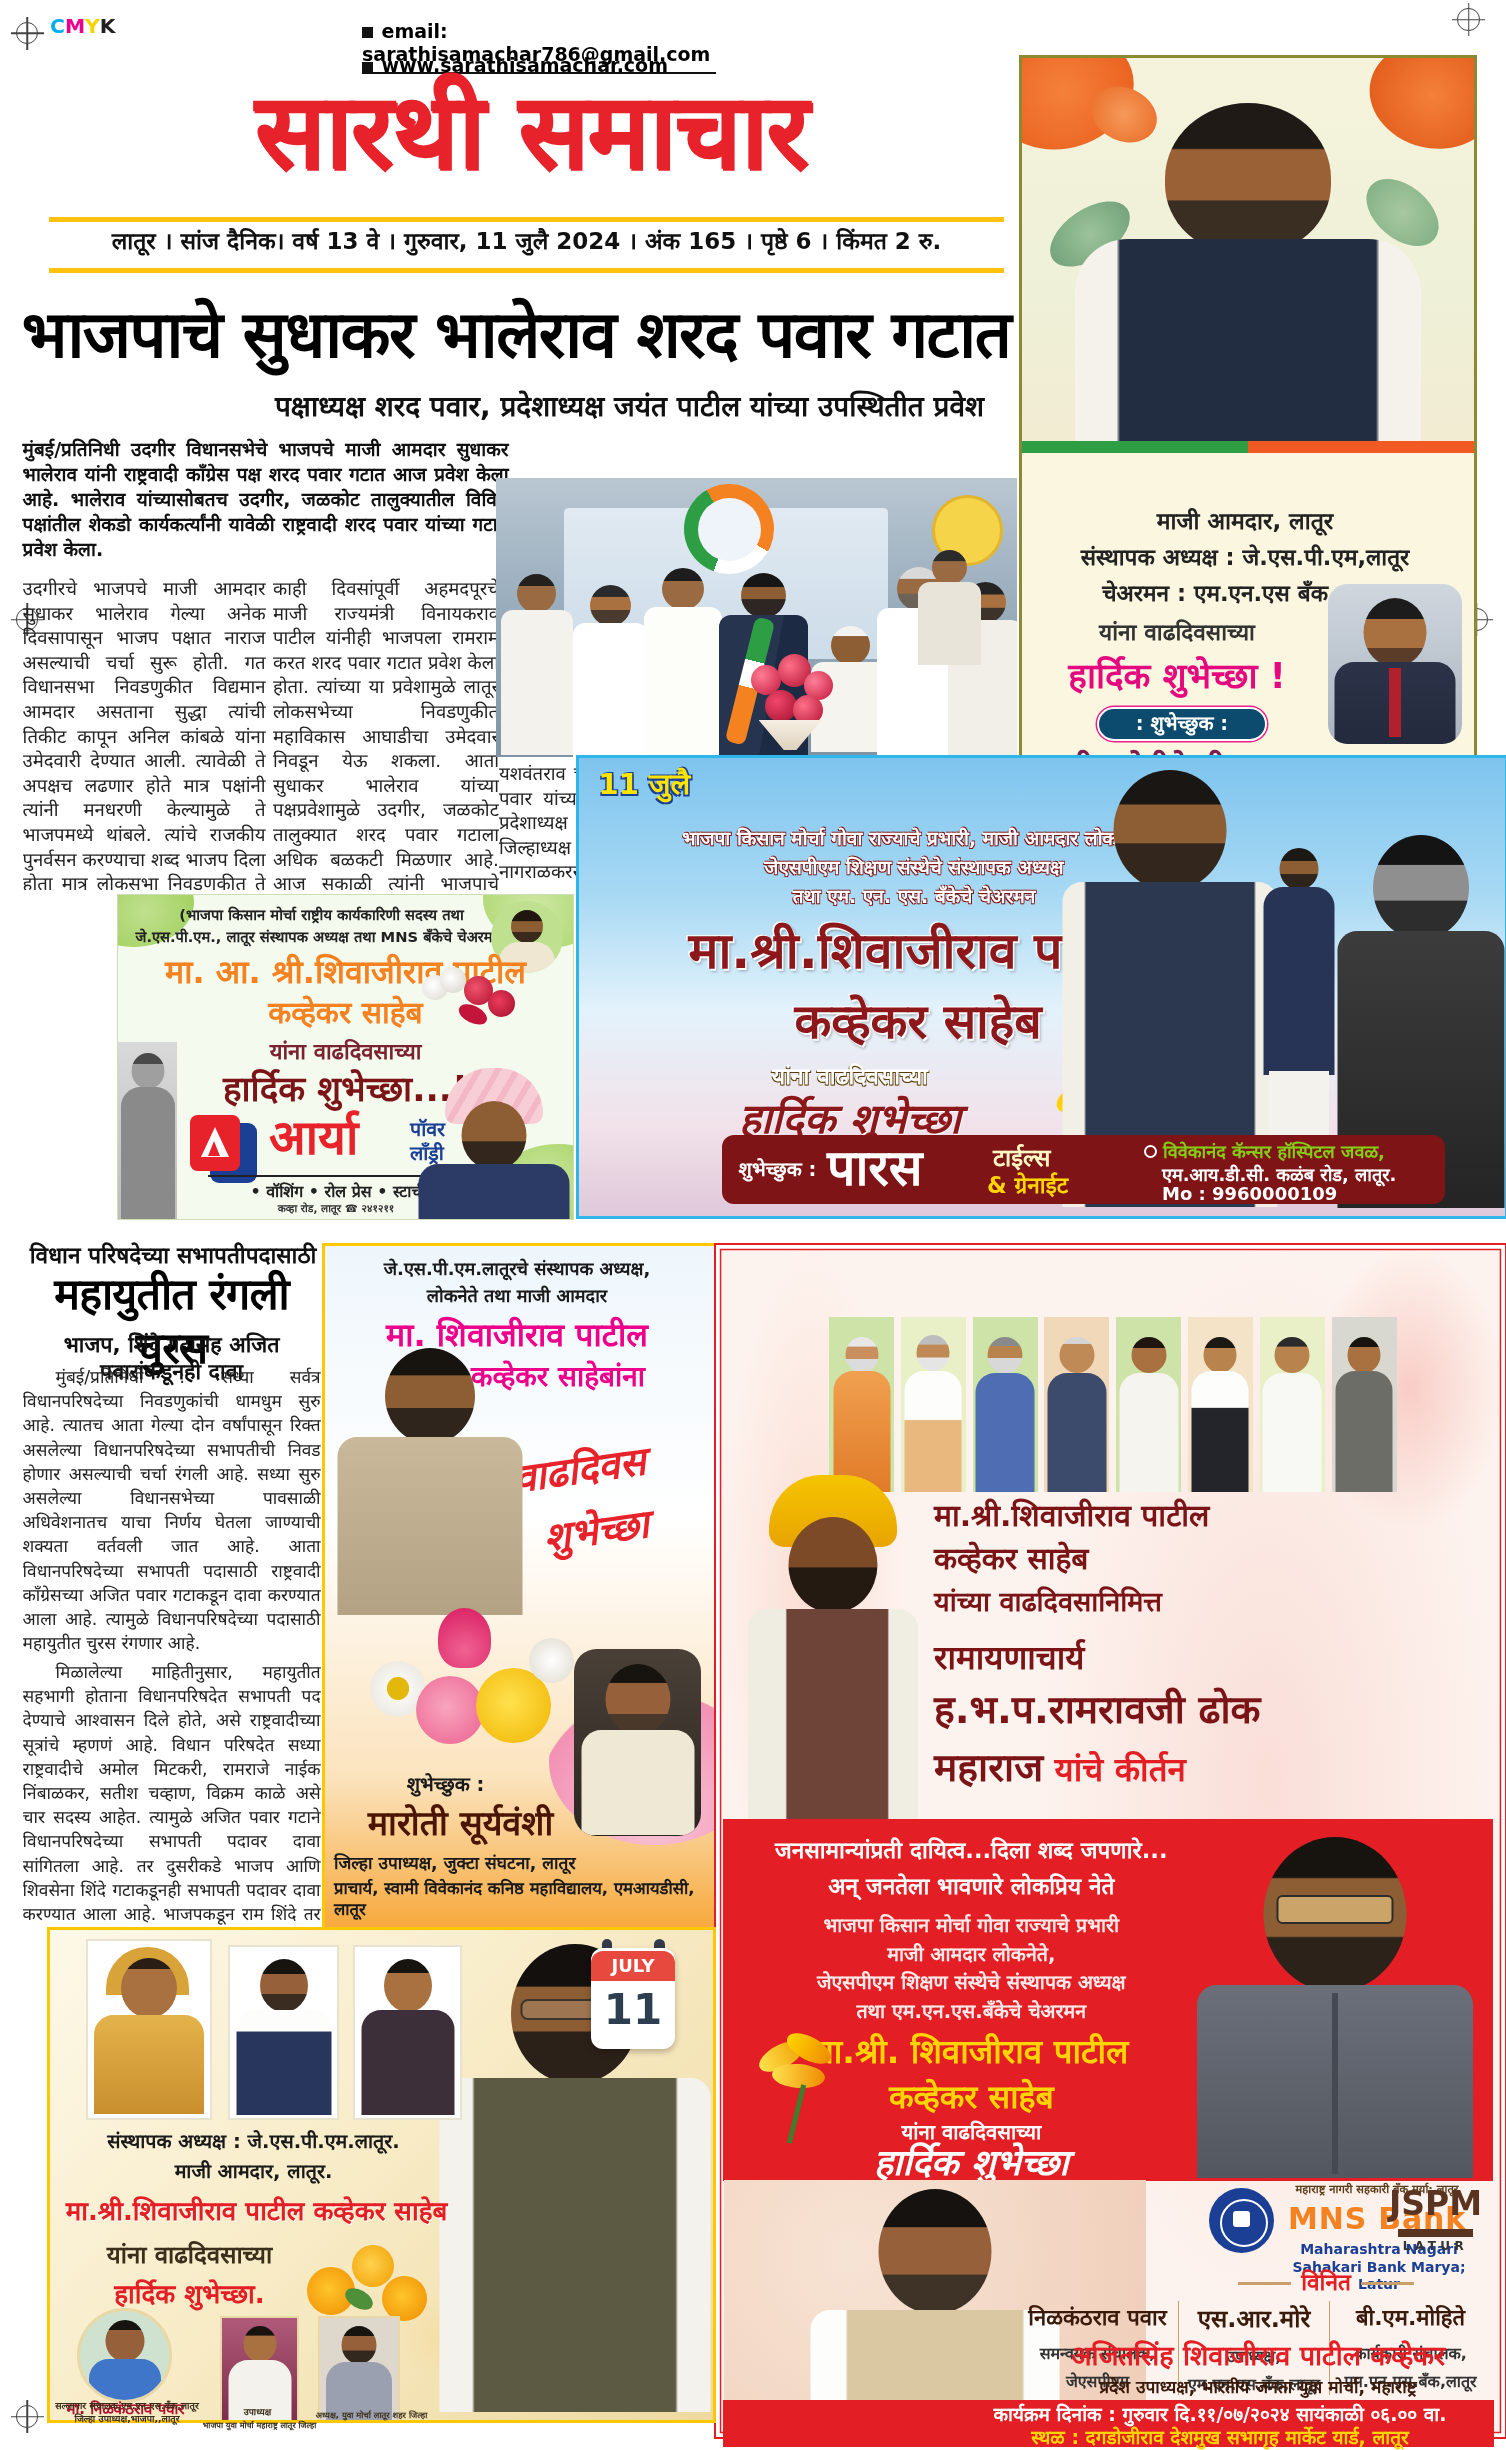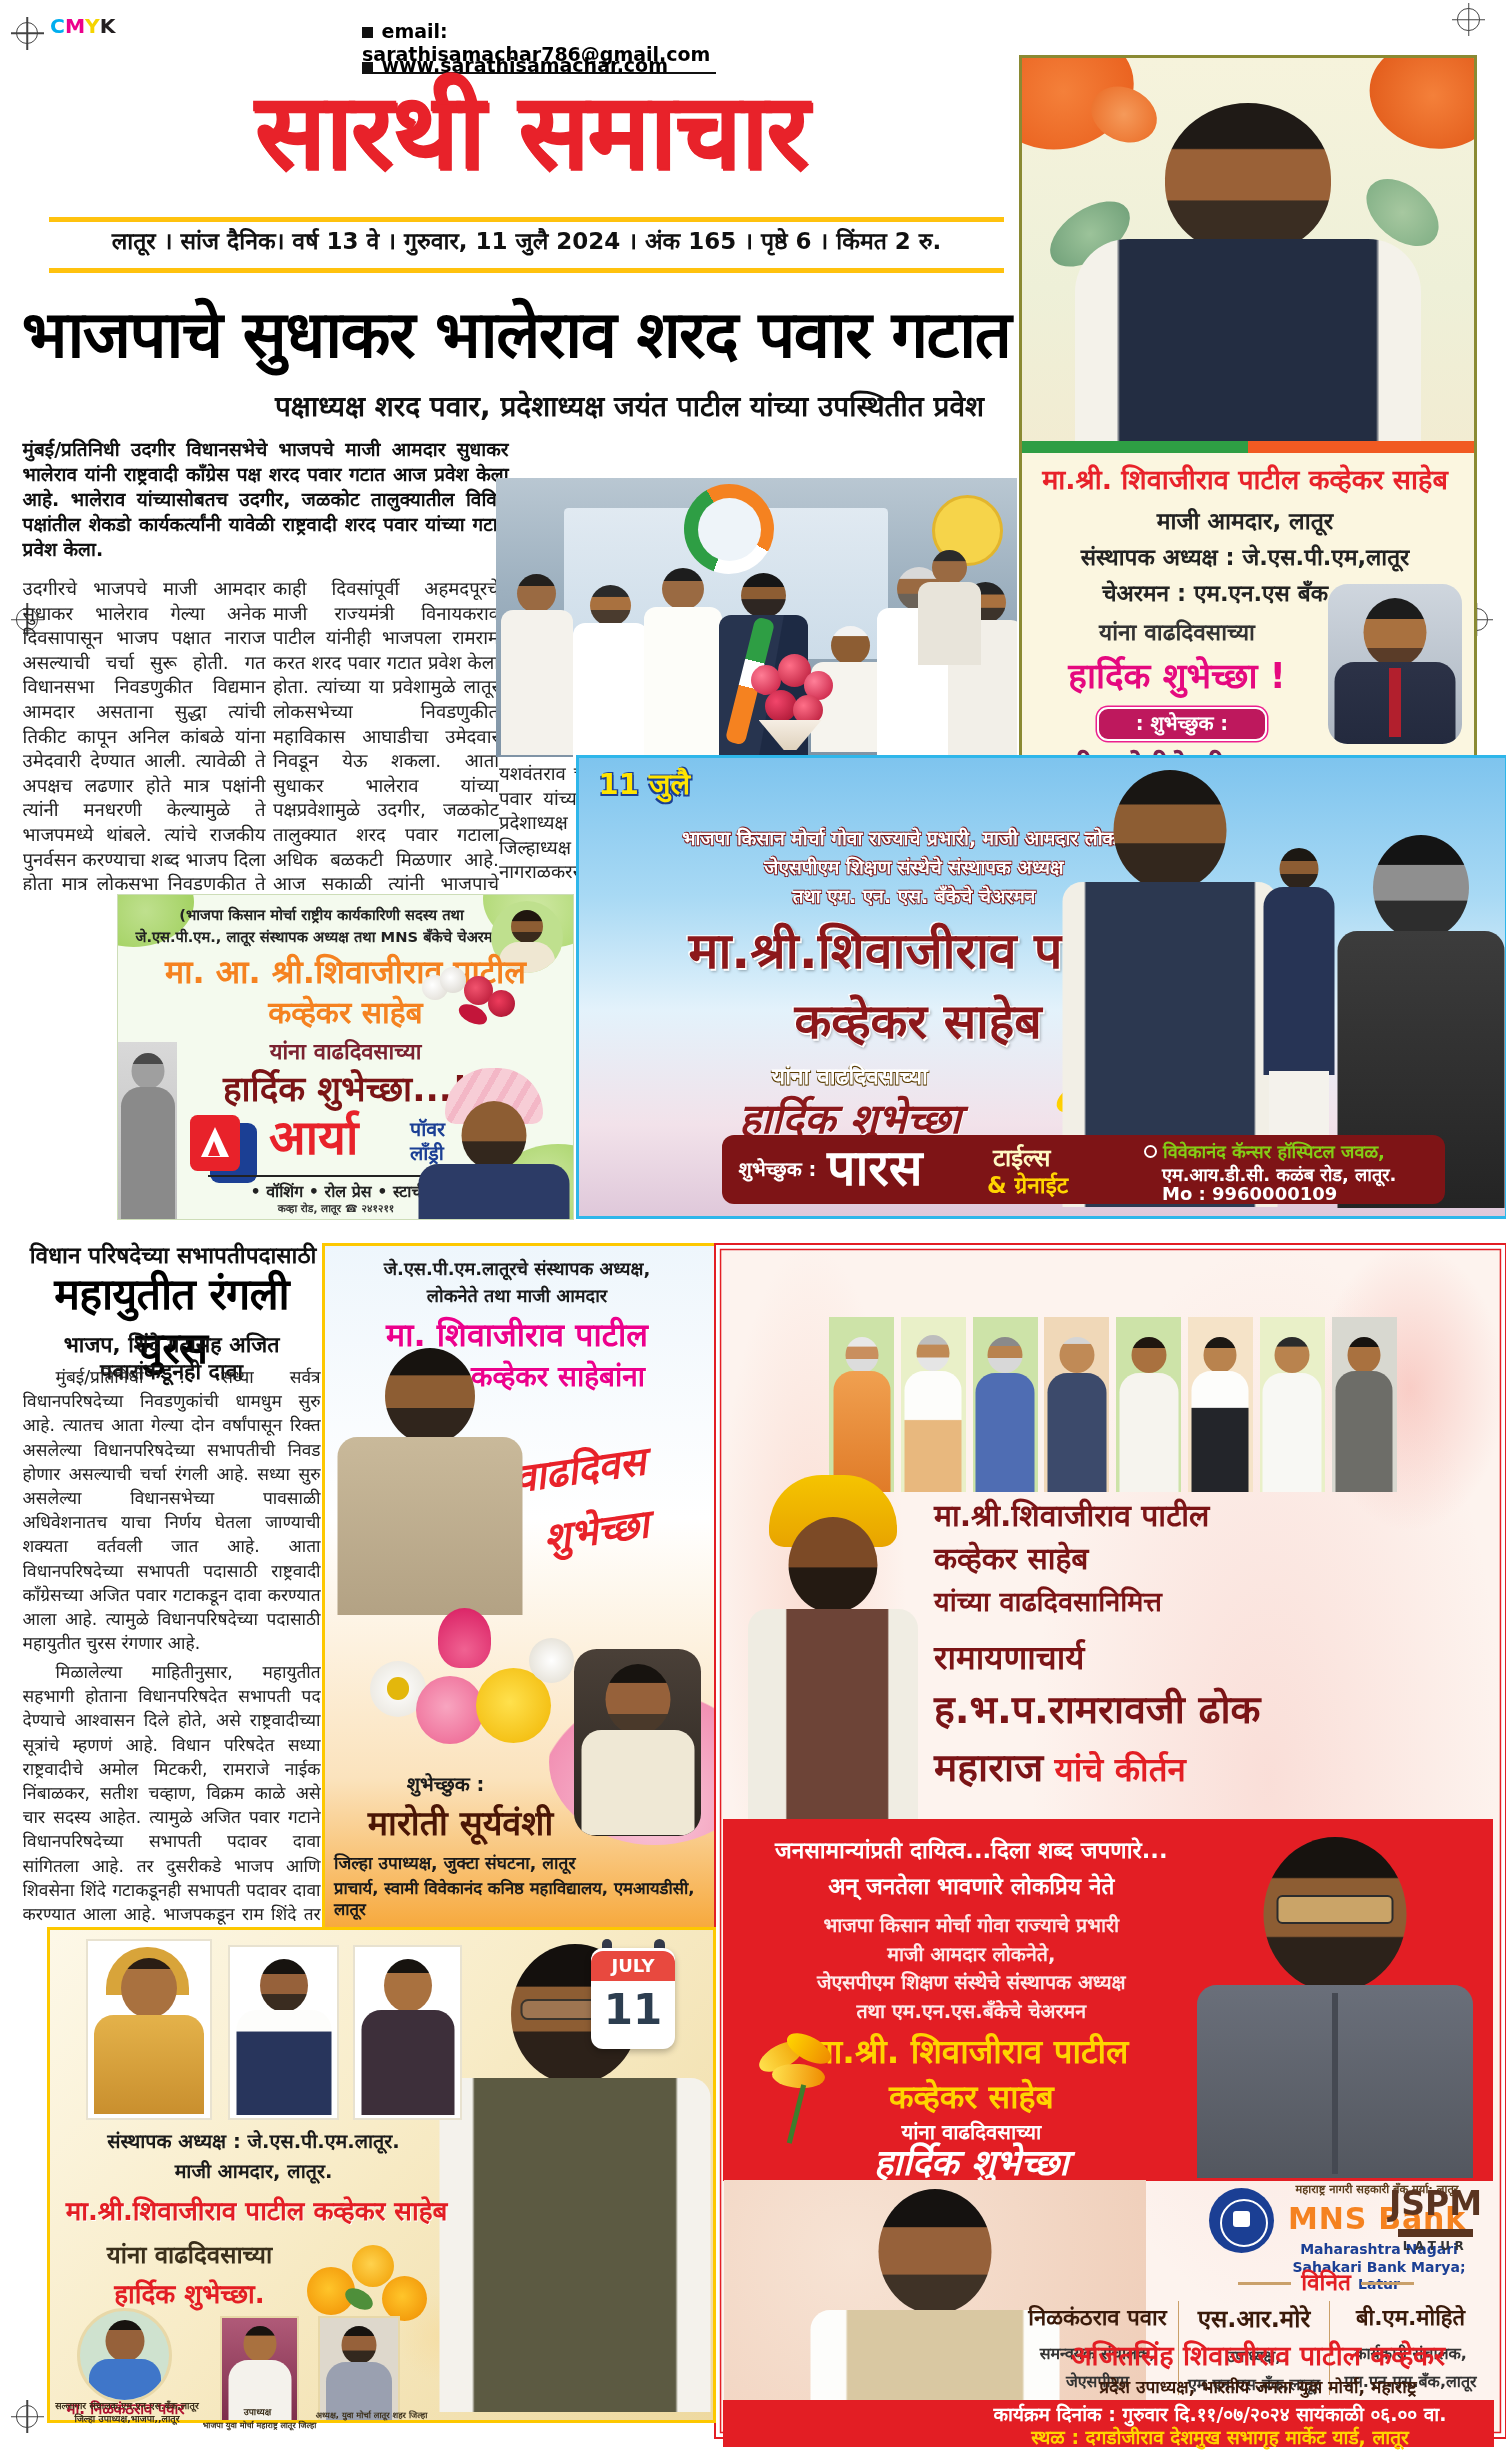--- a/index.html
+++ b/index.html
@@ -129,27 +129,26 @@
     <div class="petal" style="right:30px;top:128px;width:83px;height:53px;background:radial-gradient(circle at 50% 50%,#a7c8a0,#7fae84);transform:rotate(40deg)"></div>
     <div class="petal" style="left:22.6px;top:151px;width:90px;height:50px;background:radial-gradient(circle at 50% 50%,#9cc39a,#6f9f78);transform:rotate(-34deg)"></div>
     <div class="petal" style="right:68px;bottom:45px;width:90px;height:60px;background:radial-gradient(circle at 50% 50%,#8fbc90,#5f9370);transform:rotate(18deg)"></div>
 
     <div class="abs" style="left:143px;top:45px;width:166px;height:151px;border-radius:50% 50% 46% 46%;background:linear-gradient(180deg,#1f1a16 30%,#9a6137 31% 64%,#3a2d22 65%)"></div>
     <div class="abs" style="left:53px;top:181px;width:346px;height:202px;border-radius:53px 53px 0 0;background:linear-gradient(90deg,#f4f2ea 12%,#232d42 13% 87%,#f4f2ea 88%)"></div>
   </div>
   <div class="abs" style="left:0;top:383px;width:50%;height:12px;background:#2e9e44"></div>
   <div class="abs" style="left:50%;top:383px;width:50%;height:12px;background:#f15a22"></div>
 
-  <div class="t c b" style="left:4.5px;top:405px;width:437px;font-size:27px;color:#e8222a">मा.श्री. शिवाजीराव पाटील कव्हेकर साहेब</div>
   <div class="t c b" style="left:4.5px;top:449px;width:437px;font-size:23px;color:#222">माजी आमदार, लातूर</div>
   <div class="t c b" style="left:4.5px;top:485px;width:437px;font-size:22.6px;color:#222">संस्थापक अध्यक्ष : जे.एस.पी.एम,लातूर</div>
   <div class="t c b" style="left:4.5px;top:521px;width:437px;font-size:22.6px;color:#222">चेअरमन : एम.एन.एस बँक, लातूर</div>
   <div class="t c b" style="left:4.5px;top:560px;width:301px;font-size:22.6px;color:#333">यांना वाढदिवसाच्या</div>
   <div class="t c b" style="left:4.5px;top:597px;width:301px;font-size:35px;color:#e5097f">हार्दिक शुभेच्छा !</div>
-  <div class="t c b" style="left:75px;top:649px;width:166px;font-size:19.6px;color:#fff;background:#be185d;border-radius:11px;padding:3px 0;border:2.3px solid #fff;box-shadow:0 0 0 1.5px #ec1f8e">: शुभेच्छुक :</div>
+  <div class="t c b" style="left:75px;top:649px;width:166px;font-size:19.6px;color:#fff;background:#0c4a6e;border-radius:17px;padding:3px 0;border:2.3px solid #fff;box-shadow:0 0 0 1.5px #ec1f8e">: शुभेच्छुक :</div>
   <div class="t c b" style="left:0;top:690px;width:316px;font-size:32px;color:#7c1f4e">श्री. मोहीते बी. एम.</div>
 
   <div class="av" style="right:12px;bottom:13.6px;width:134px;height:160px;border-radius:19.6px;background:linear-gradient(180deg,#cfd6de,#aab4c0)">
     <div class="ph" style="top:13.6px;width:63px;height:69px;background:linear-gradient(180deg,#1c1c1c 30%,#a9713f 31% 72%,#5a3c28 73%)"></div>
     <div class="pb" style="top:78px;width:121px;height:83px;background:linear-gradient(180deg,#2c3247 0%,#232a3e 100%)"></div>
     <div class="abs" style="left:50%;top:84px;width:12px;height:69px;background:#b21f2d;transform:translateX(-50%)"></div>
   </div>
 </div>
 
 <div class="abs" style="left:576px;top:755px;width:926px;height:458px;border:3.8px solid #2eb6ea;background:linear-gradient(180deg,#7ec4ee 0%,#a8d9f4 30%,#e3f2fb 55%,#f2e2ea 80%,#dfc8da 100%);overflow:hidden">

